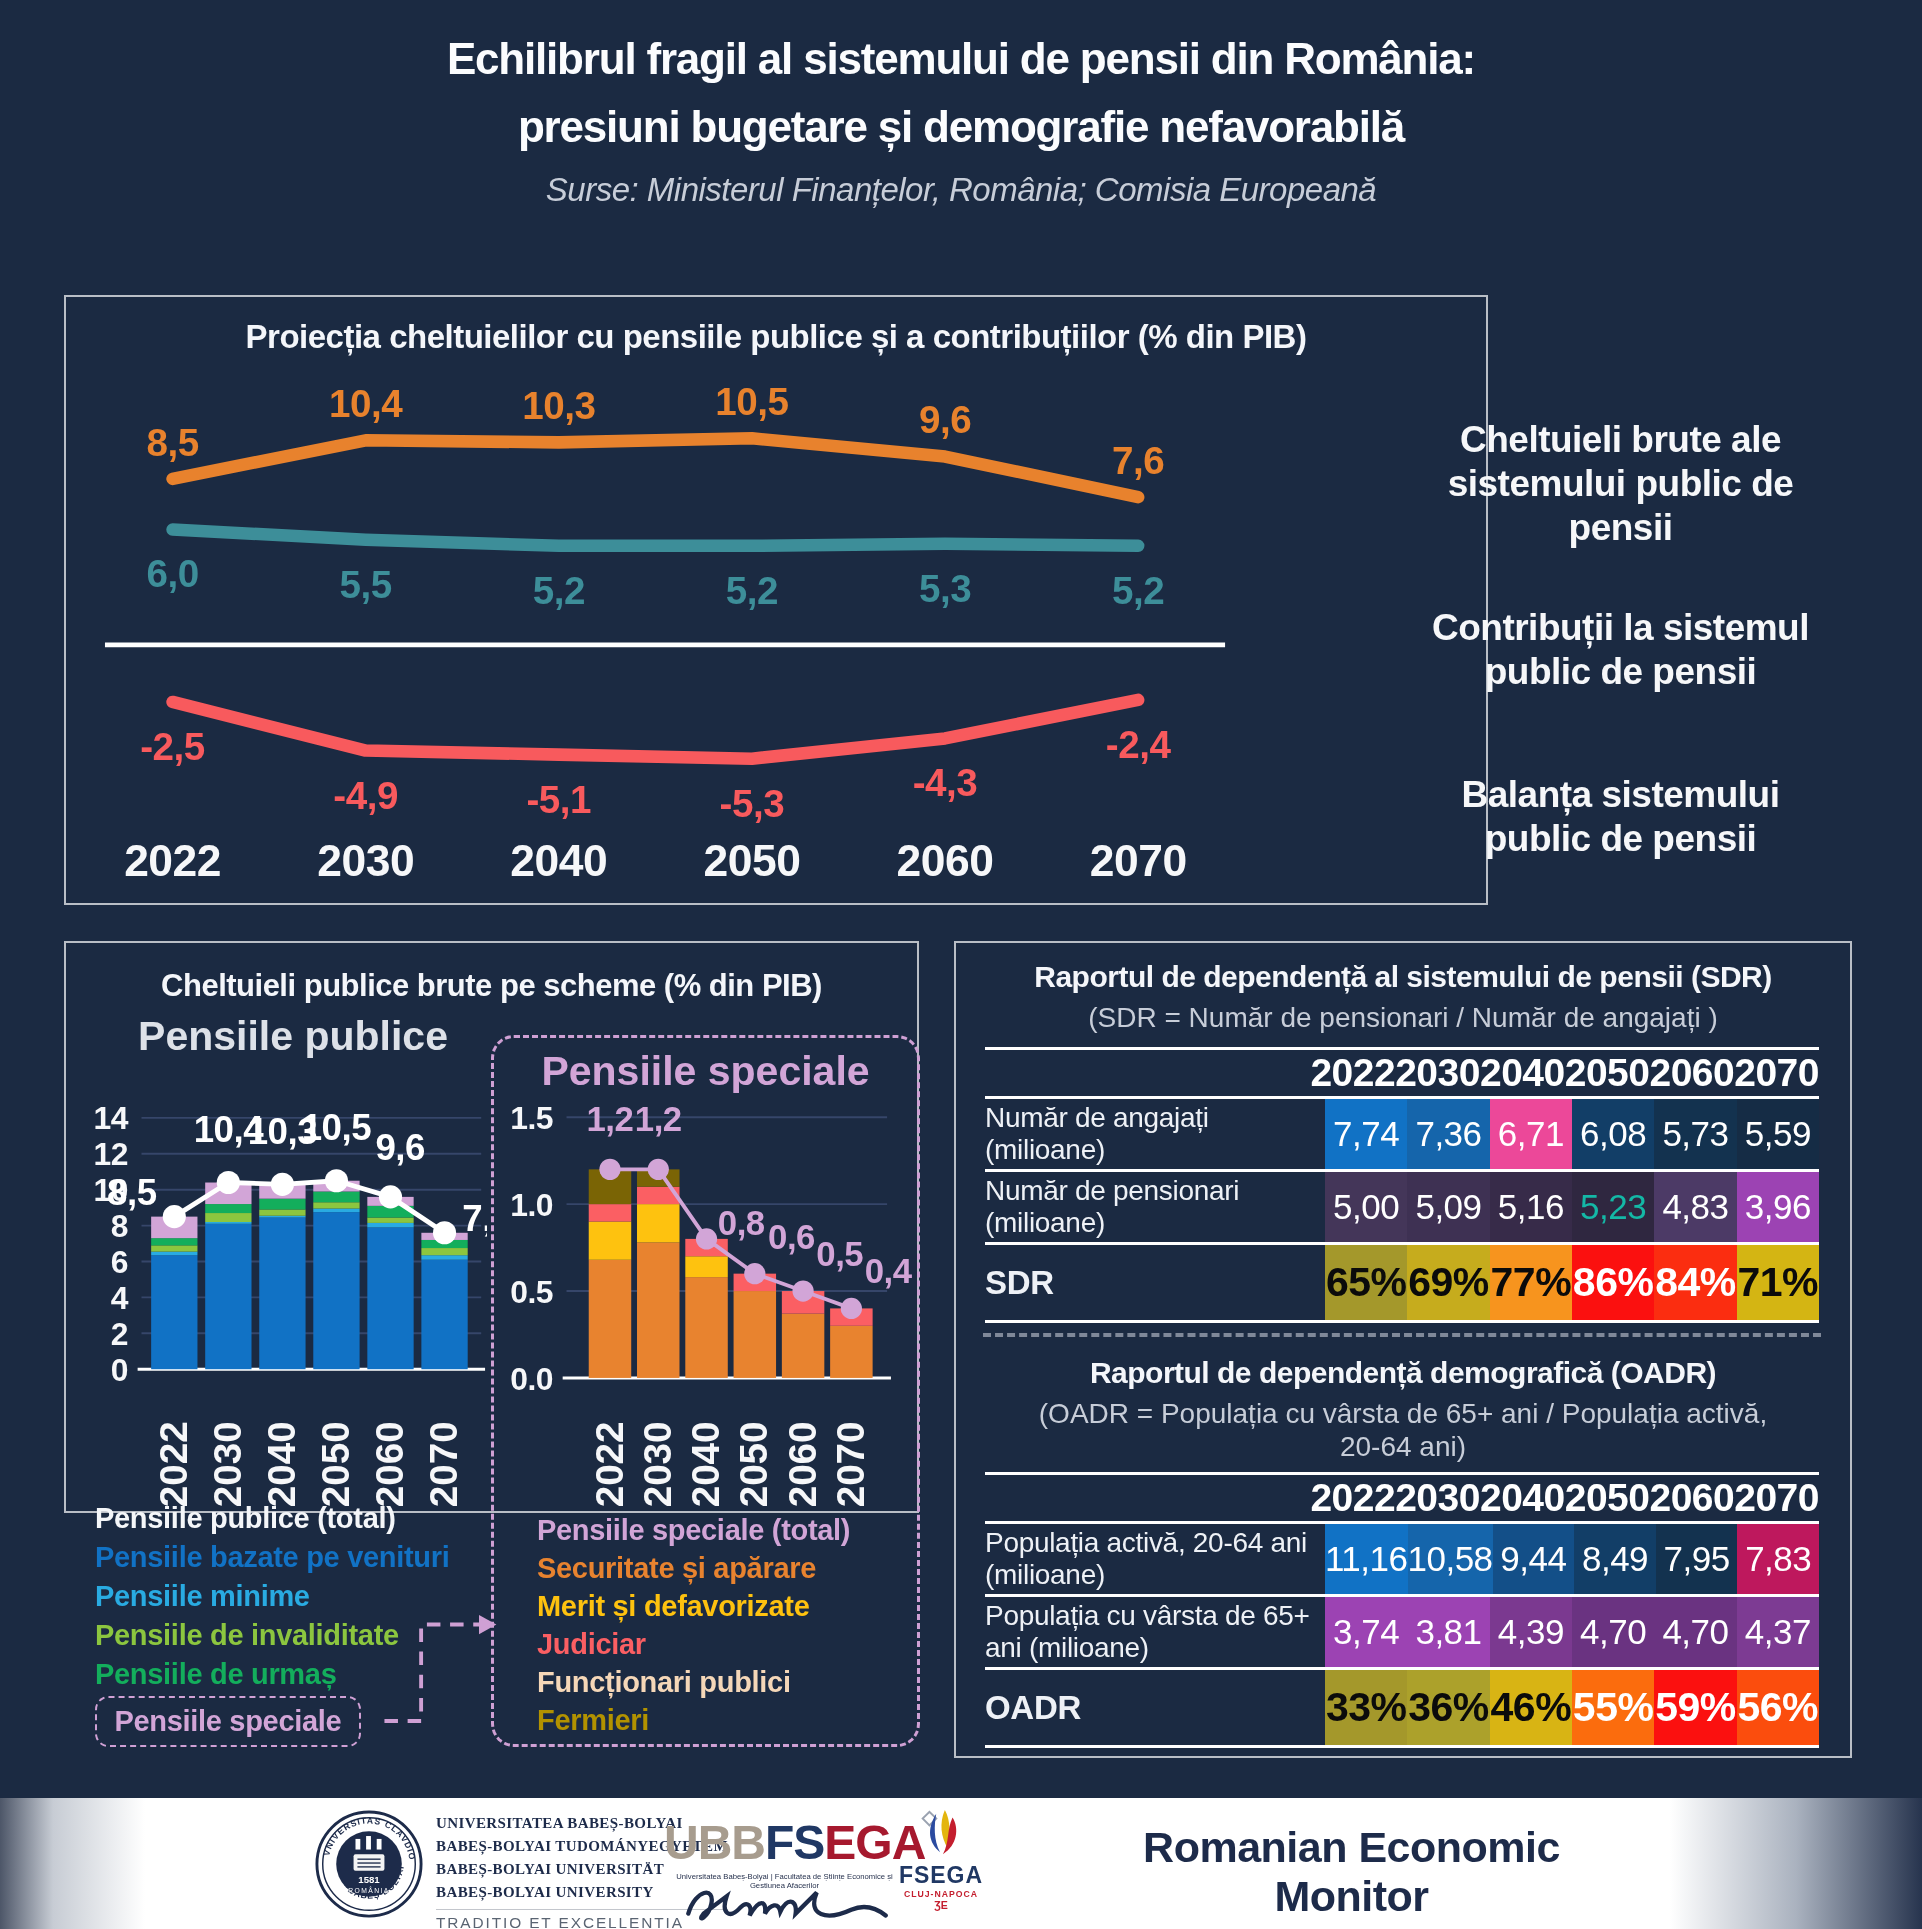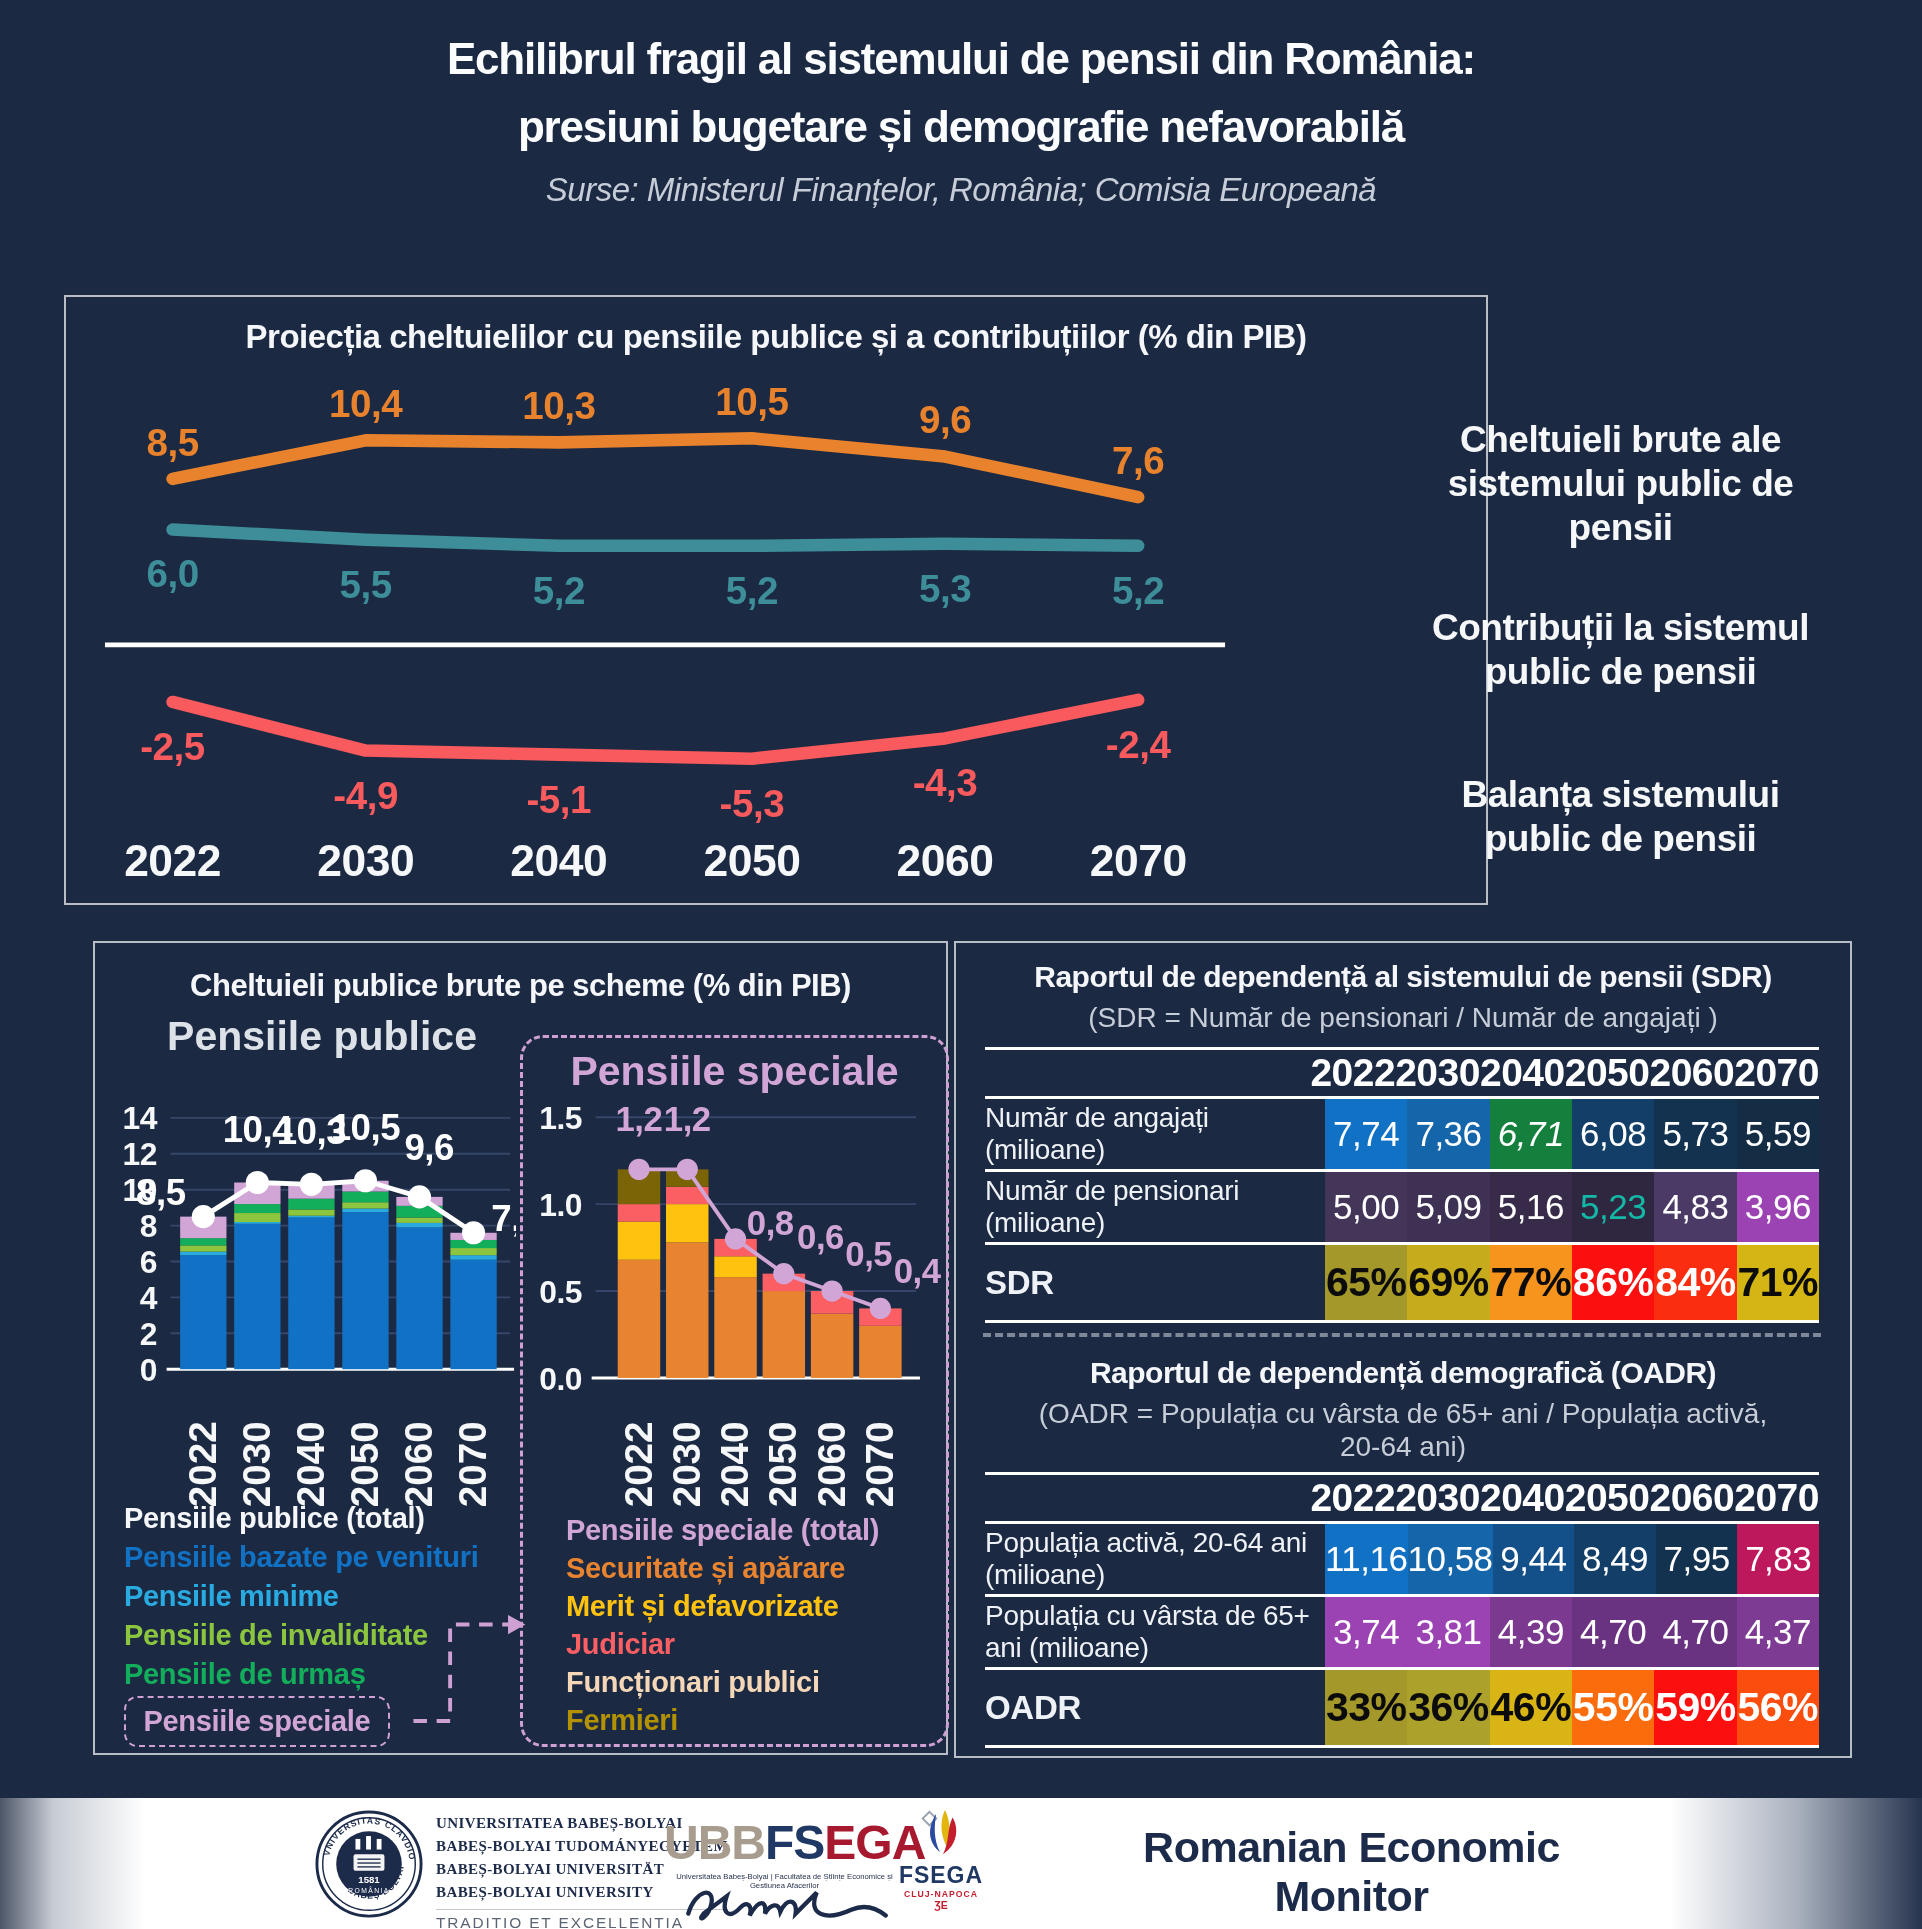--- a/index.html
+++ b/index.html
@@ -10,21 +10,21 @@
   .hdr .sub{margin-top:9.7px;font-size:33px;font-style:italic;color:#c7cdd8;letter-spacing:-0.5px;}
   .panel{position:absolute;border:2.9px solid #b9bec6;background:#1b2a42;box-sizing:border-box;}
   #proj-panel{left:64px;top:295px;width:1424px;height:610px;}
   #proj-title{position:absolute;left:0;top:21px;width:100%;text-align:center;font-size:33px;
               font-weight:700;letter-spacing:-0.5px;color:#f4f6fa;}
   #proj-svg{position:absolute;left:9.7px;top:62px;}
   .proj-leg{position:absolute;width:415px;text-align:center;font-size:37px;font-weight:700;line-height:44px;letter-spacing:-0.5px;}
   #leg-chelt{left:1347px;top:121px;}
   #leg-contr{left:1347px;top:309px;}
   #leg-bal{left:1347px;top:476px;}
-  #schemes-panel{left:64px;top:941px;width:855px;height:814px;margin-left:29px;}
+  #schemes-panel{left:64px;top:941px;width:855px;height:572px;}
   #schemes-title{position:absolute;left:0;top:25px;width:100%;text-align:center;font-size:31px;
                  font-weight:700;letter-spacing:-0.5px;color:#f4f6fa;}
   #publice-title{position:absolute;left:29px;top:70px;width:396px;text-align:center;font-size:41px;
                  font-weight:700;color:#dde1e8;}
   #speciale-box{position:absolute;left:425px;top:92px;width:429px;height:712px;border:3.9px dashed #cfa0d4;
                 border-radius:23px;box-sizing:border-box;}
   #speciale-title{position:absolute;left:0;top:9.7px;width:100%;text-align:center;font-size:41px;
                   font-weight:700;color:#d2a5d7;}
   #svg-publice{position:absolute;left:5.8px;top:122px;}
   #svg-speciale{position:absolute;left:431px;top:122px;}
@@ -271,21 +271,21 @@
           <div class="tcell">2030</div>
           <div class="tcell">2040</div>
           <div class="tcell">2050</div>
           <div class="tcell">2060</div>
           <div class="tcell">2070</div>
         </div>
         <div class="trow data">
           <div class="tlabel">Număr de angajați (milioane)</div>
           <div class="tcell" style="background: rgb(17, 114, 197); color: rgb(255, 255, 255);">7,74</div>
           <div class="tcell" style="background: rgb(21, 101, 171); color: rgb(255, 255, 255);">7,36</div>
-          <div class="tcell" style="background: #15803d; color: rgb(255, 255, 255); font-style: italic;">6,71</div>
+          <div class="tcell" style="background: #ec4899; color: rgb(255, 255, 255);">6,71</div>
           <div class="tcell" style="background: rgb(18, 62, 103); color: rgb(255, 255, 255);">6,08</div>
           <div class="tcell" style="background: rgb(19, 50, 79); color: rgb(255, 255, 255);">5,73</div>
           <div class="tcell" style="background: rgb(21, 44, 69); color: rgb(255, 255, 255);">5,59</div>
         </div>
         <div class="trow data">
           <div class="tlabel">Număr de pensionari (milioane)</div>
           <div class="tcell" style="background: rgb(68, 54, 89); color: rgb(255, 255, 255);">5,00</div>
           <div class="tcell" style="background: rgb(62, 49, 83); color: rgb(255, 255, 255);">5,09</div>
           <div class="tcell" style="background: rgb(55, 43, 73); color: rgb(255, 255, 255);">5,16</div>
           <div class="tcell" style="background: rgb(47, 39, 64); color: #14b8a6;">5,23</div>

